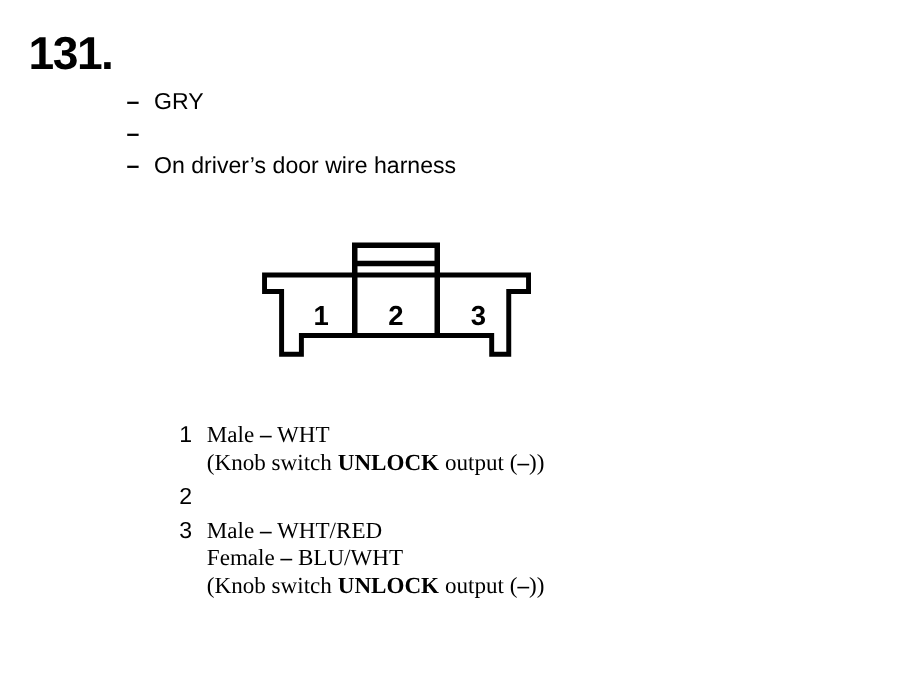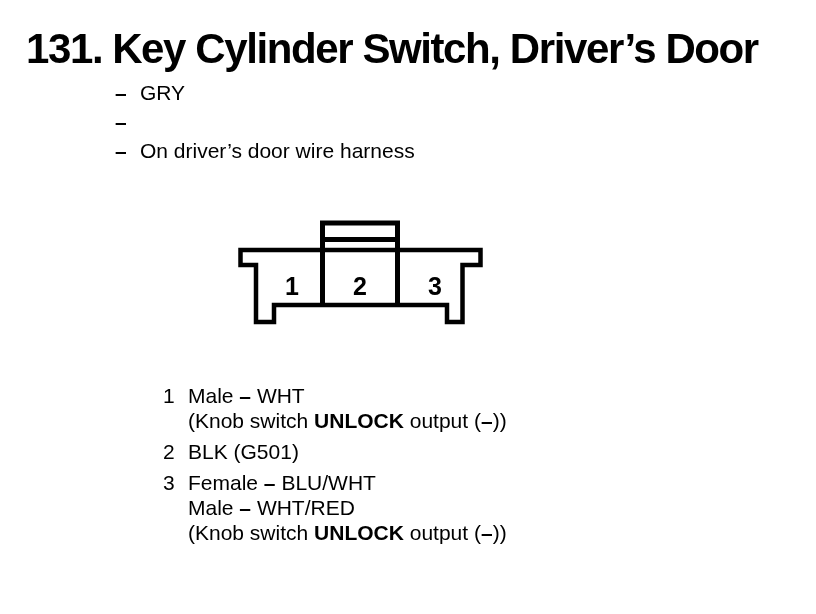--- a/index.html
+++ b/index.html
@@ -15,21 +15,21 @@
     background: #fff;
     color: #000;
     overflow: hidden;
   }
   
   .title-row {
     position: absolute;
     left: 26px;
     top: 28px;
     display: flex;
-    gap: 10px;
+    gap: 24px;
     font-size: 42px;
     font-weight: 700;
     letter-spacing: -1.4px;
     line-height: 42px;
     white-space: nowrap;
   }
   
   .bullets {
     position: absolute;
     left: 115px;
@@ -66,31 +66,30 @@
     font-size: 21px;
     line-height: 25px;
   }
   .pin-row { display: flex; }
   .pin-row + .pin-row { margin-top: 6px; }
   .pin-number {
     display: inline-block;
     width: 25px;
     flex: 0 0 25px;
   }
-  .pin-lines { white-space: nowrap; }
+  .pin-lines { white-space: nowrap; font-family: Liberation Serif, serif; }
   .pin-lines b, .bullets b { font-weight: 700; }
 </style>
 </head>
 <body>
 
 <div class="page">
 
   <div class="title-row">
     <span>131.</span>
-    <span>Key Cylinder Switch, Driver’s Door</span>
   </div>
 
   <div class="bullets">
     <div class="bullet-row">
       <span class="bullet-dash">–</span>
       <span>GRY</span>
     </div>
     <div class="bullet-row">
       <span class="bullet-dash">–</span>
     </div>
@@ -115,27 +114,24 @@
   <div class="pinout">
       <div class="pin-row">
         <span class="pin-number">1</span>
         <div class="pin-lines">
           <div>Male <b>–</b> WHT</div>
           <div>(Knob switch <b>UNLOCK</b> output (<b>–</b>))</div>
         </div>
       </div>
       <div class="pin-row">
         <span class="pin-number">2</span>
-        <div class="pin-lines">
-          <div>BLK (G501)</div>
-        </div>
       </div>
       <div class="pin-row">
         <span class="pin-number">3</span>
         <div class="pin-lines">
+          <div>Male <b>–</b> WHT/RED</div>
           <div>Female <b>–</b> BLU/WHT</div>
-          <div>Male <b>–</b> WHT/RED</div>
           <div>(Knob switch <b>UNLOCK</b> output (<b>–</b>))</div>
         </div>
       </div>
     </div>
 
 </div>
 
 </body></html>

